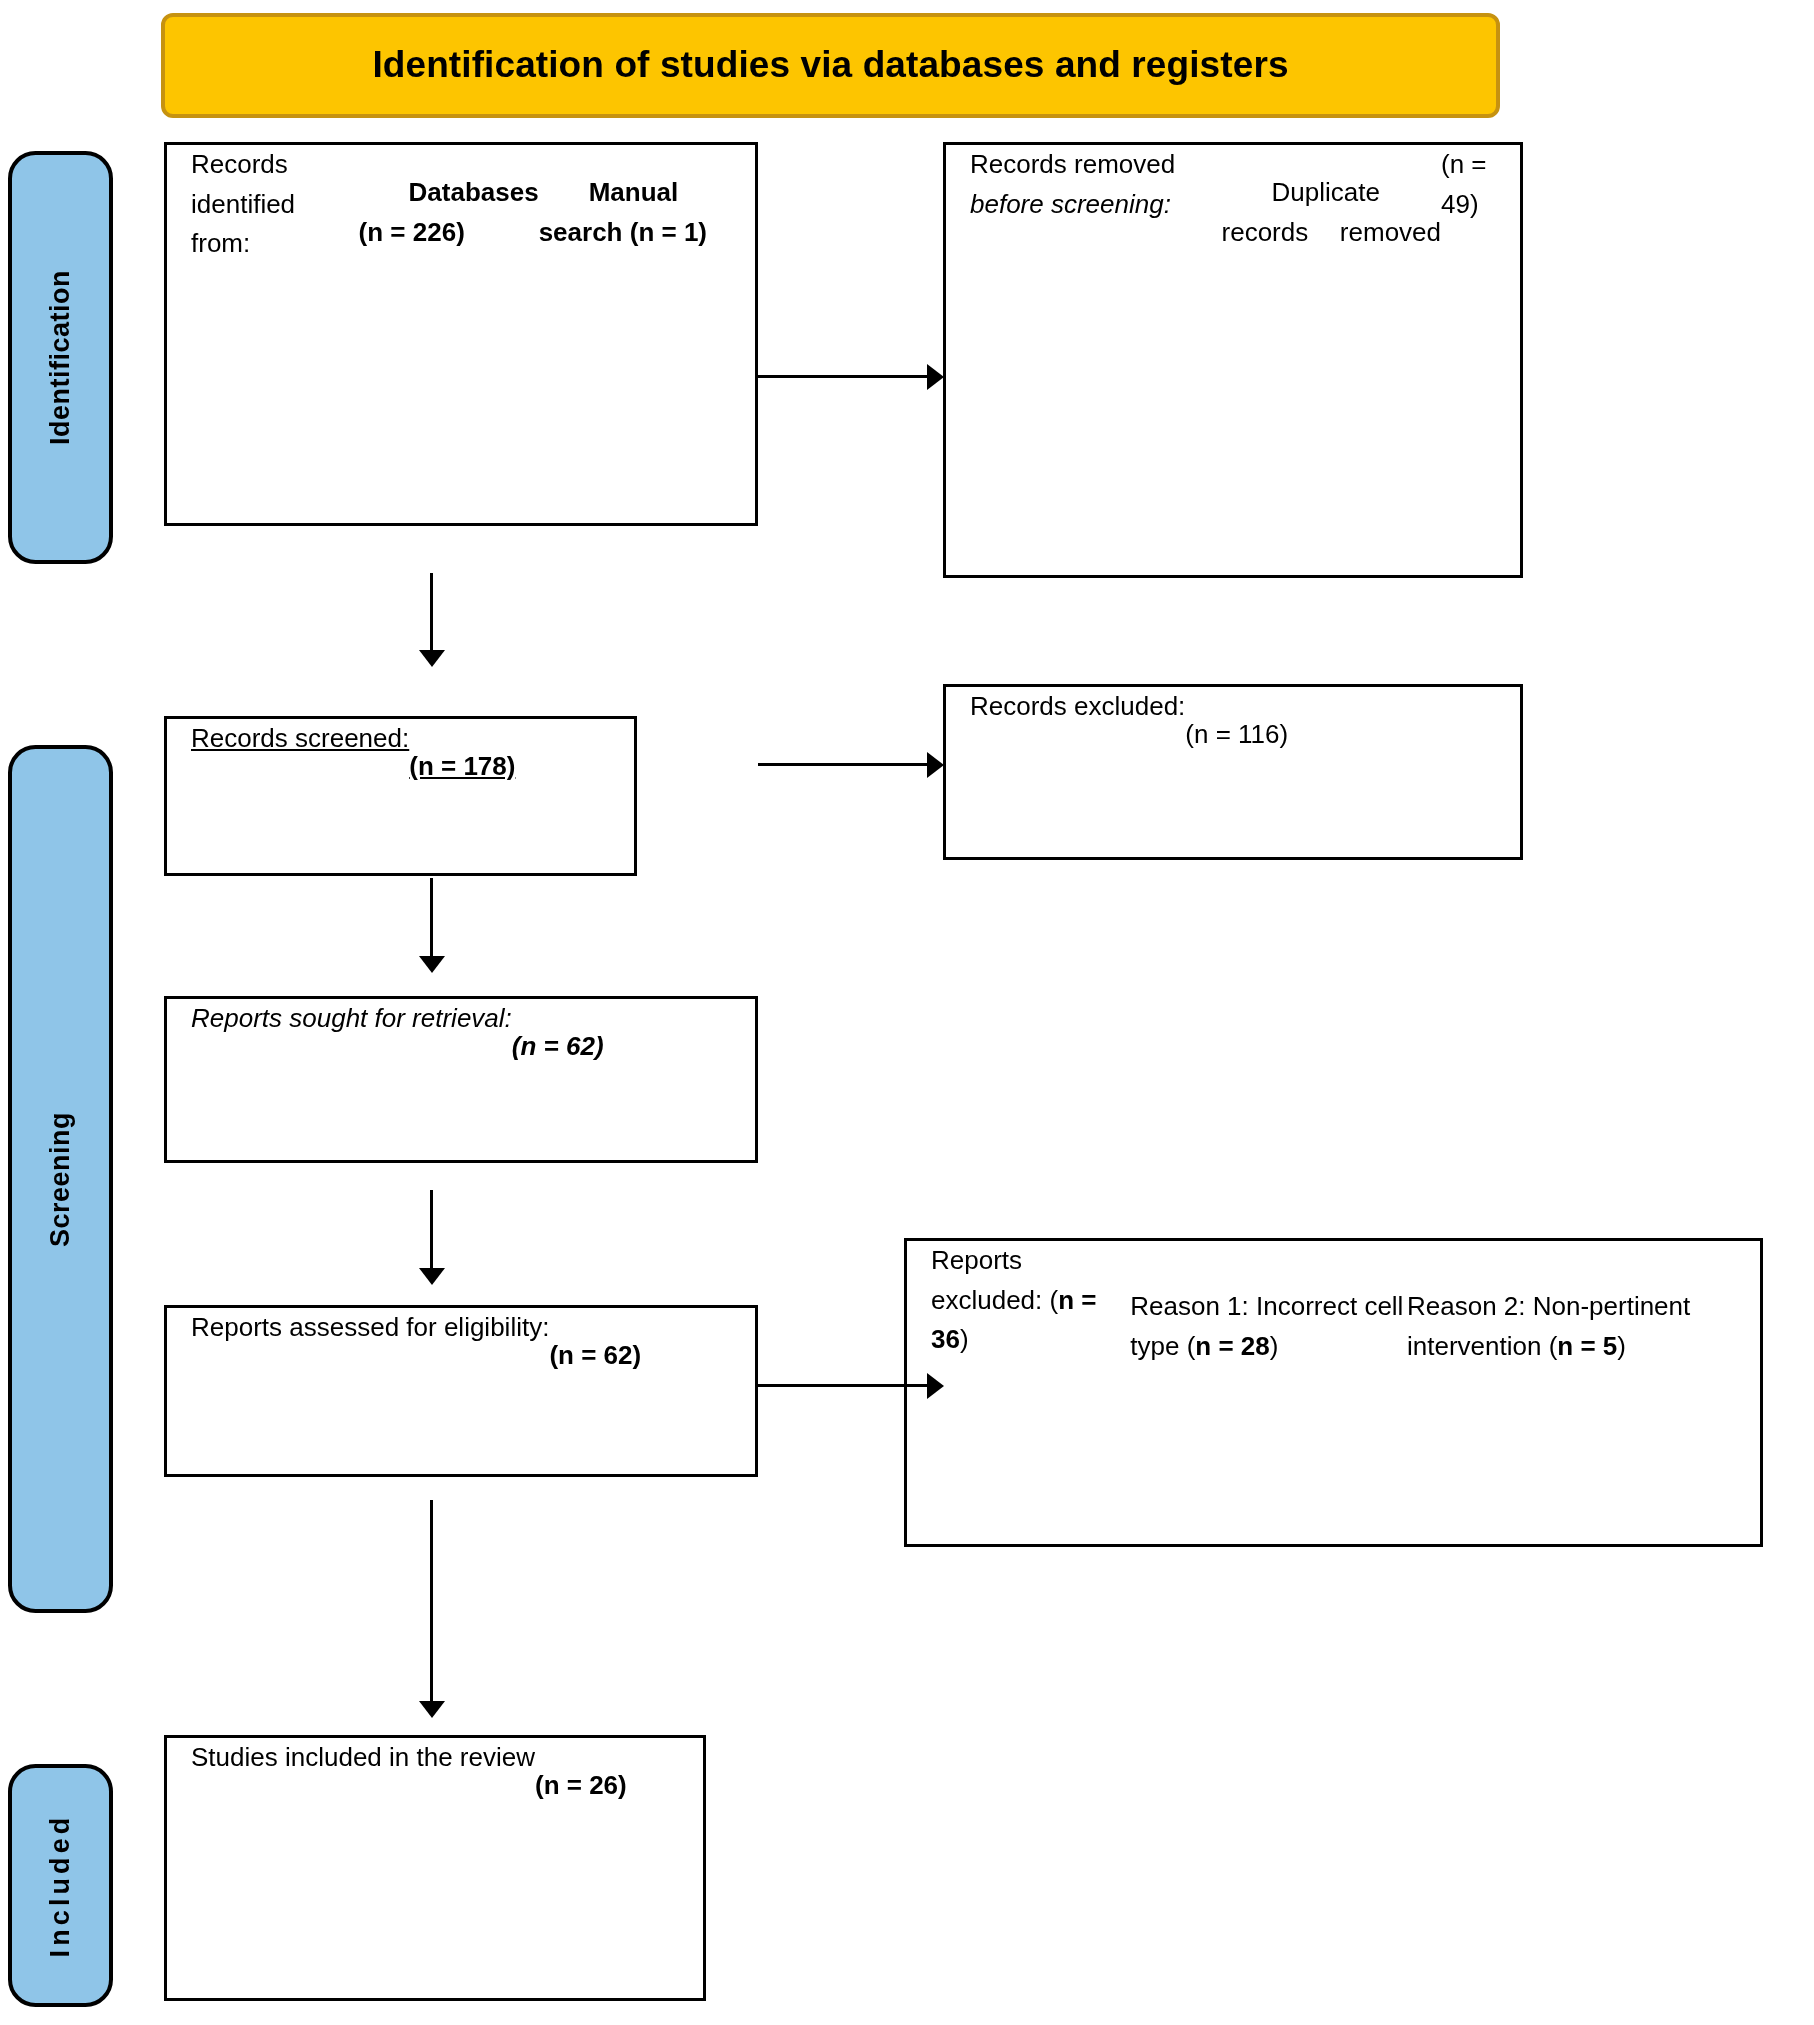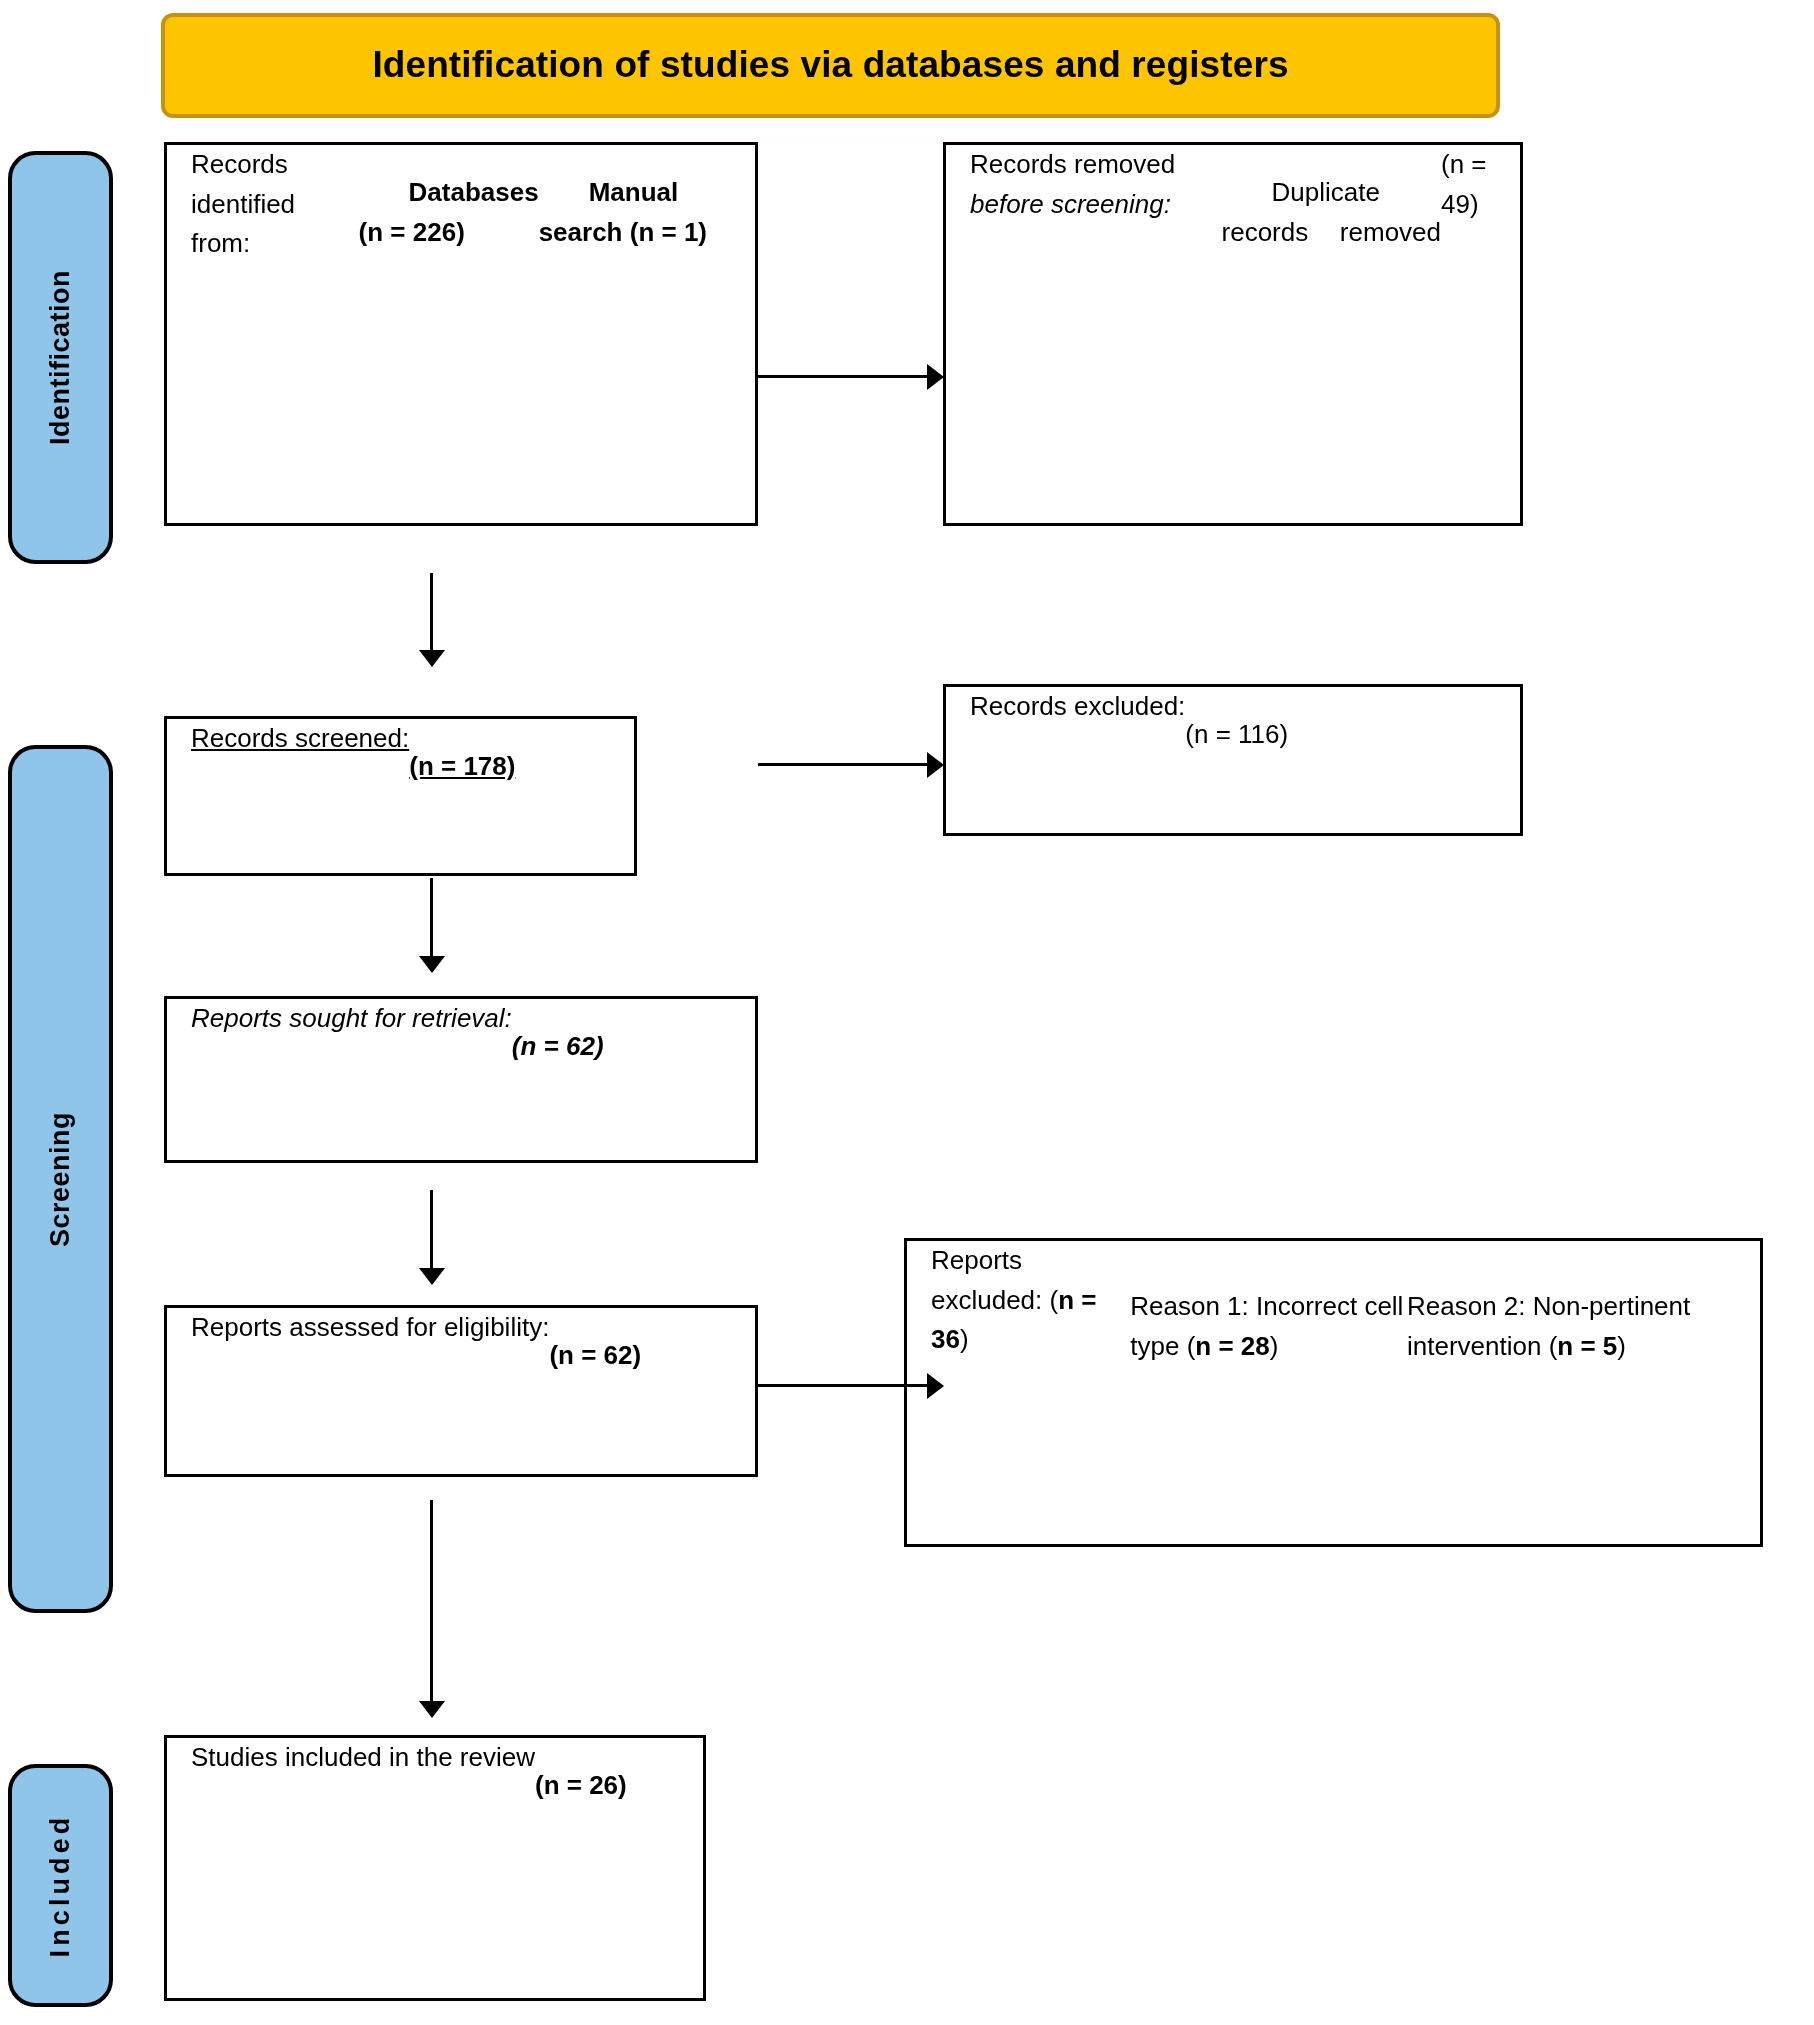--- a/index.html
+++ b/index.html
@@ -85,23 +85,23 @@
   }
   .box p.gap-above { margin-top: 28.4px; }
   .box p.gap-above-lg { margin-top: 46px; }
   .box p.indent { text-indent: 50px; }
   .box p.center { text-align: center; }
   .box p.justify { text-align: justify; text-align-last: justify; }
   .b { font-weight: bold; }
   .i { font-style: italic; }
 
   #box-identified        { left: 164px;  top: 142px;  width: 594px; height: 384px; }
-  #box-removed           { left: 943px; top: 142px;  width: 580px; height: 384px; }
+  #box-removed           { left: 943px; top: 142px;  width: 580px; height: 436px; }
   #box-screened          { left: 164px;  top: 716px; width: 473px; height: 160px; text-decoration: underline; }
-  #box-excluded          { left: 943px; top: 684px; width: 580px; height: 152px; }
+  #box-excluded          { left: 943px; top: 684px; width: 580px; height: 176px; }
   #box-sought            { left: 164px;  top: 996px; width: 594px; height: 167px; font-style: italic; }
   #box-assessed          { left: 164px;  top: 1305px; width: 594px; height: 172px; }
   #box-reports-excluded  { left: 904px; top: 1238px; width: 859px; height: 309px; }
   #box-included          { left: 164px;  top: 1735px; width: 542px; height: 266px; }
 
   
   .arrow-v {
     position: absolute;
     width: 3.2px;
     background: #000000;

